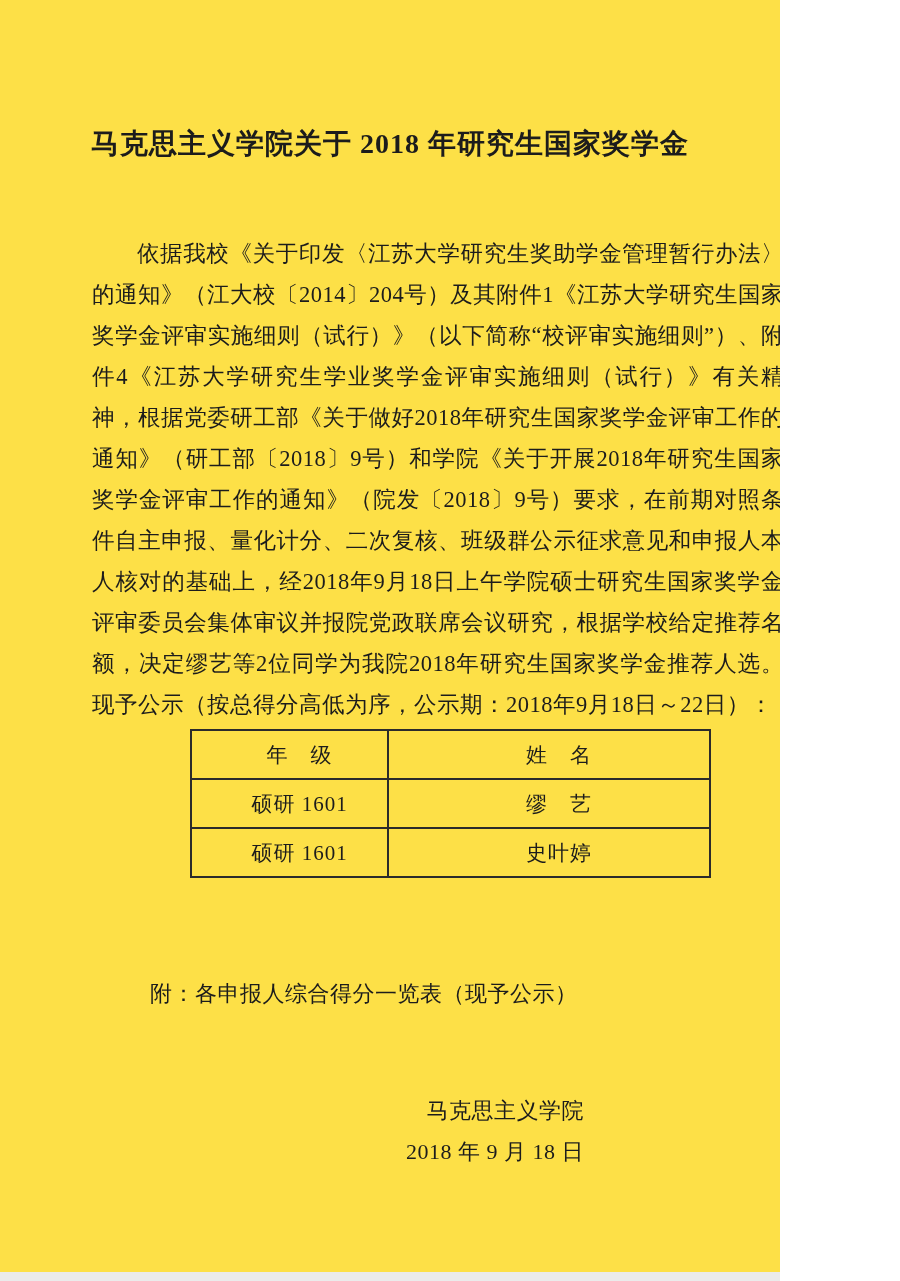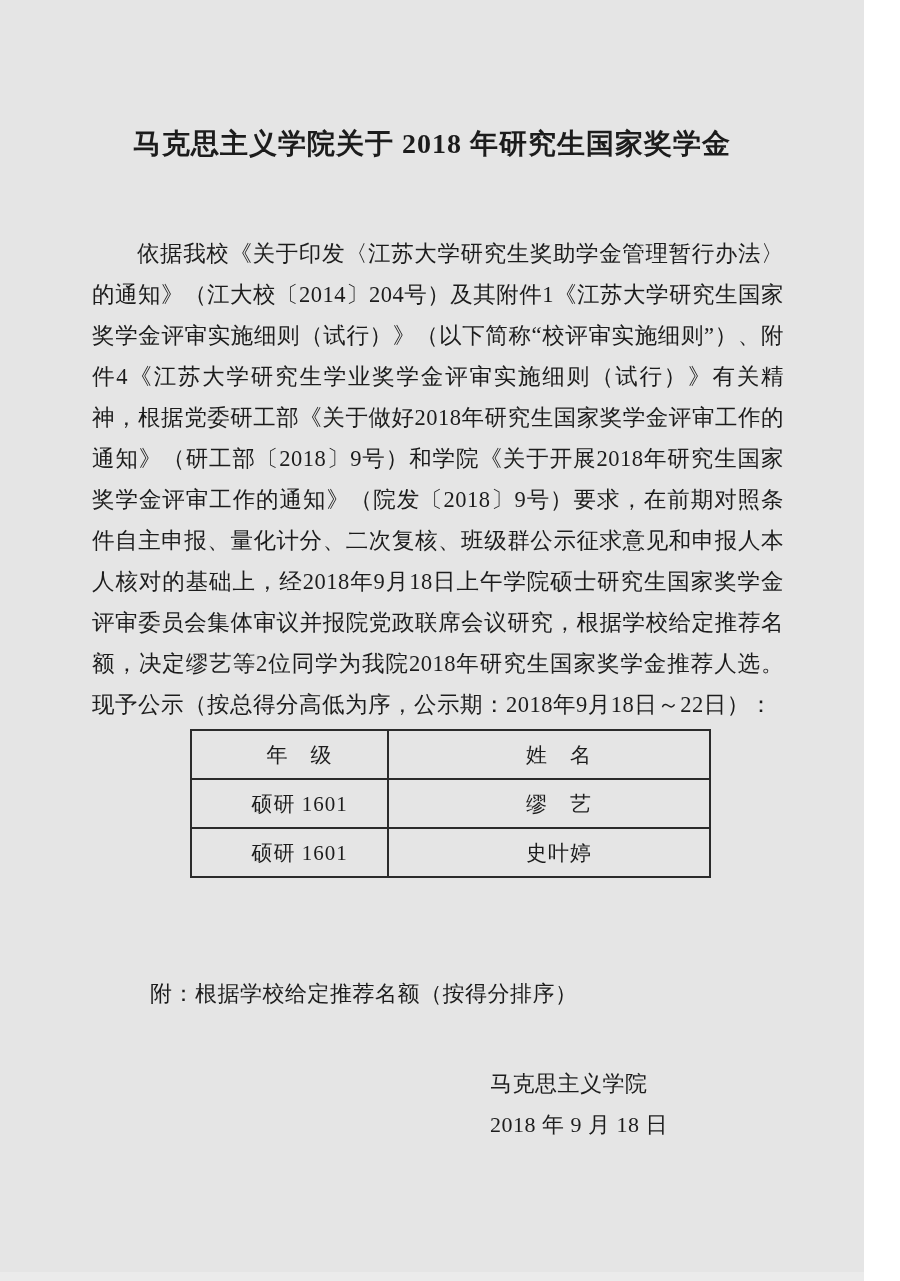--- a/index.html
+++ b/index.html
@@ -3,23 +3,23 @@
 <meta charset="utf-8">
 <style>
   * { margin: 0; padding: 0; box-sizing: border-box; }
   html, body { background: #ffffff; }
   body {
     width: 900px;
     font-family: "Liberation Serif", "DejaVu Serif", serif;
   }
   .page {
     position: relative;
-    width: 864px;
+    width: 780px;
     height: 1281px;
-    background: #e5e5e5;
+    background: #fde047;
     color: #1c1c1c;
     overflow: hidden;
   }
   .doc-title {
     position: absolute;
     top: 116px;
     left: 0;
     width: 100%;
     text-align: center;
     font-size: 28px;
@@ -67,23 +67,23 @@
   }
   .attachment-line {
     position: absolute;
     top: 979px;
     left: 150px;
     font-size: 22px;
     letter-spacing: 0.5px;
   }
   .signature {
     position: absolute;
-    top: 1063px;
+    top: 1090px;
     right: 196px;
-    text-align: left;
+    text-align: right;
     font-size: 22px;
     line-height: 41px;
     letter-spacing: 0.5px;
   }
   .bottom-bar {
     position: absolute;
     left: 0;
     bottom: 0;
     width: 100%;
     height: 9px;
@@ -118,21 +118,21 @@
         <td>缪　艺</td>
       </tr>
       <tr>
         <td>硕研 1601</td>
         <td>史叶婷</td>
       </tr>
     </tbody>
   </table>
 
 
-  <p class="attachment-line">附：根据学校给定推荐名额（按得分排序）</p>
+  <p class="attachment-line">附：各申报人综合得分一览表（现予公示）</p>
 
   <div class="signature">
     <div>马克思主义学院</div>
     <div>2018 年 9 月 18 日</div>
   </div>
 
   <div class="bottom-bar"></div>
 
 </div>
 

